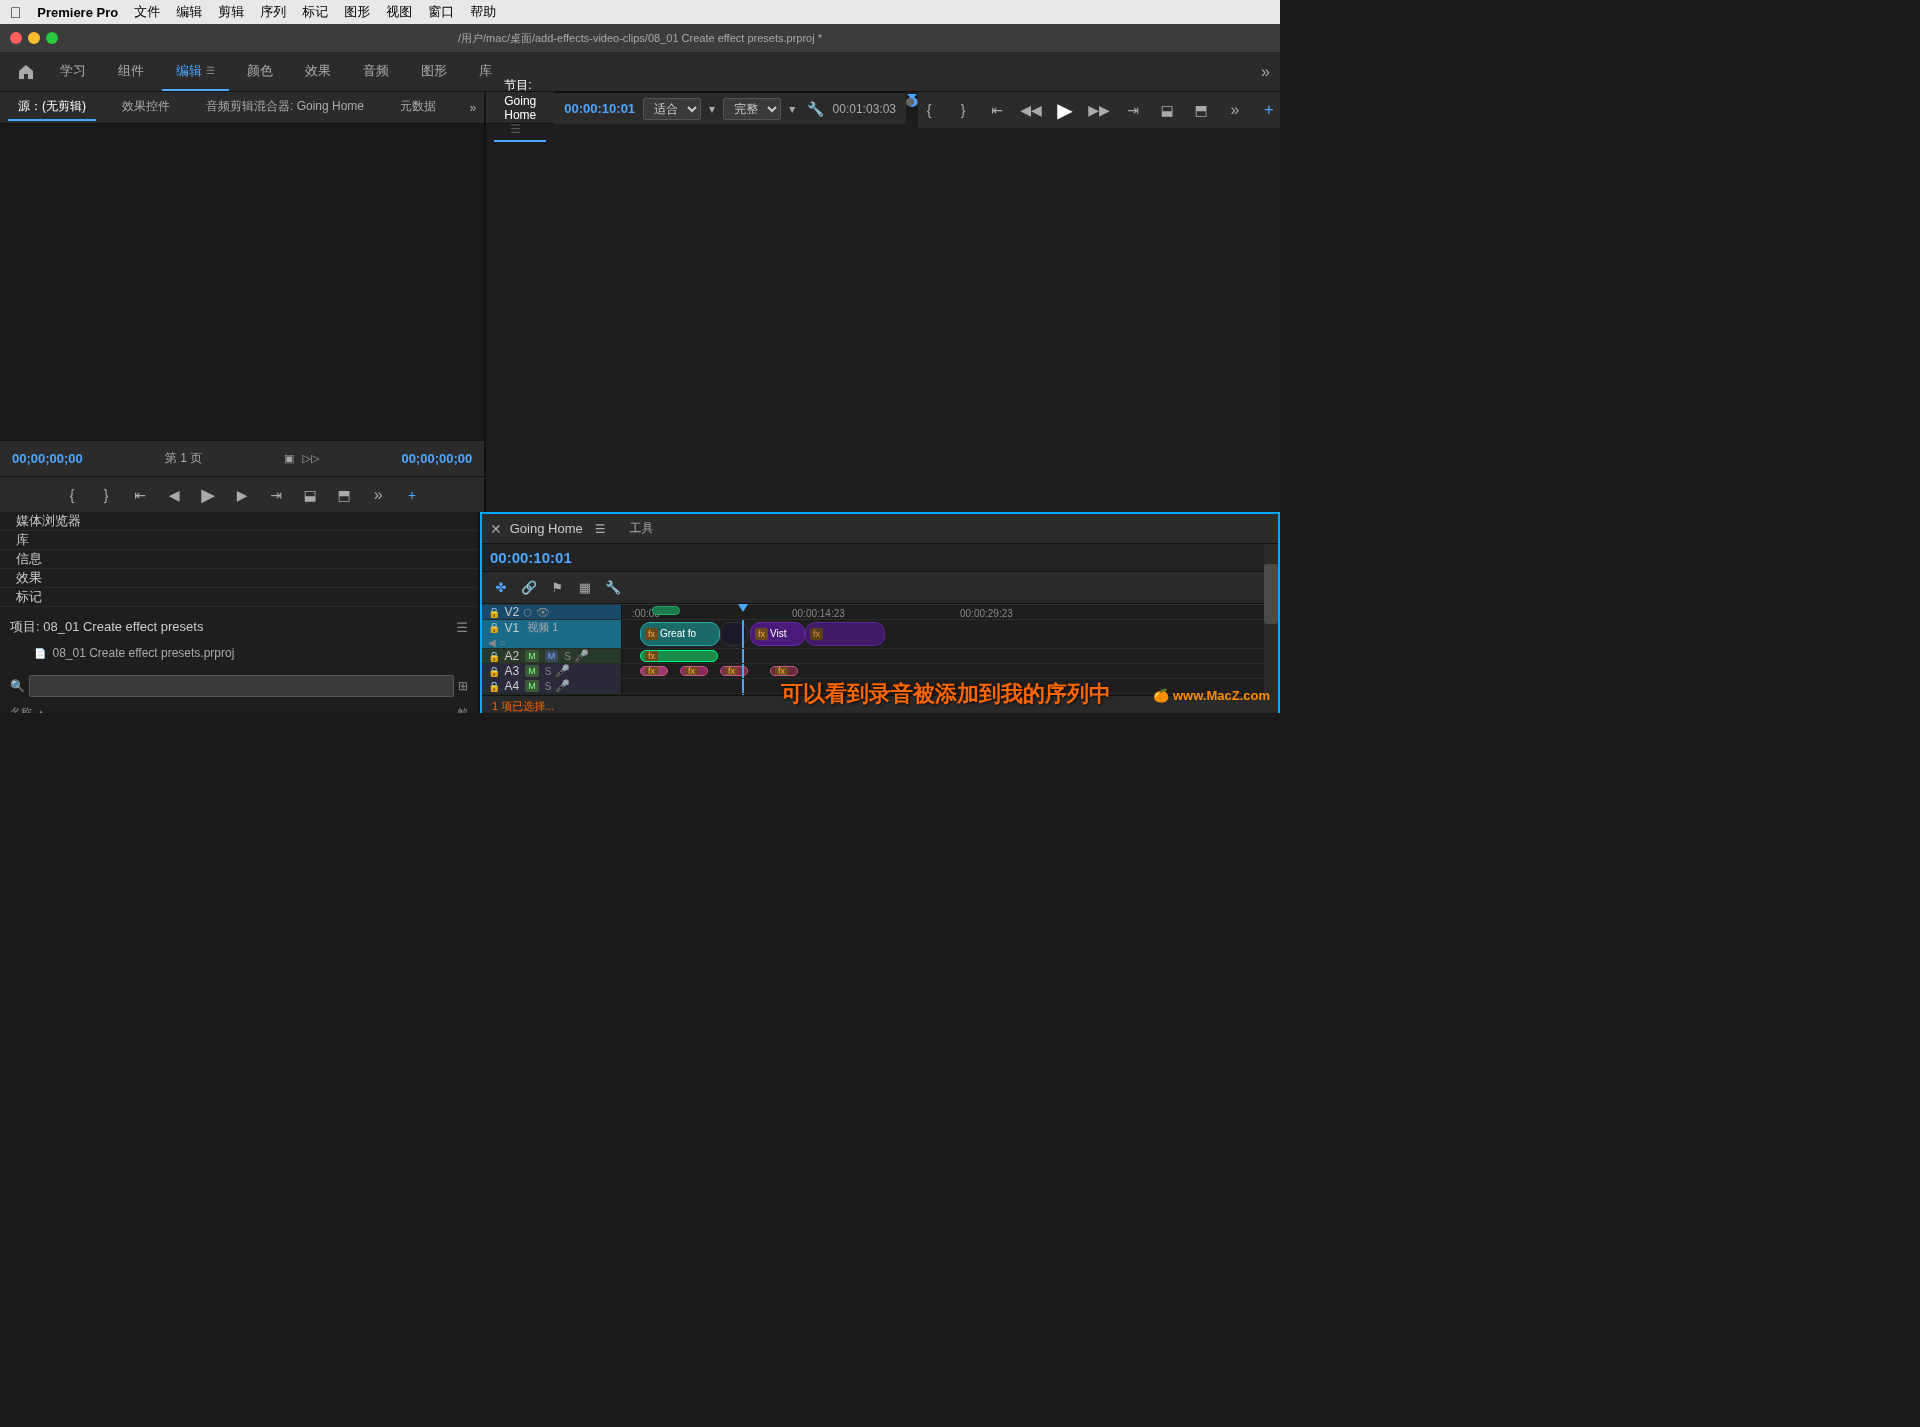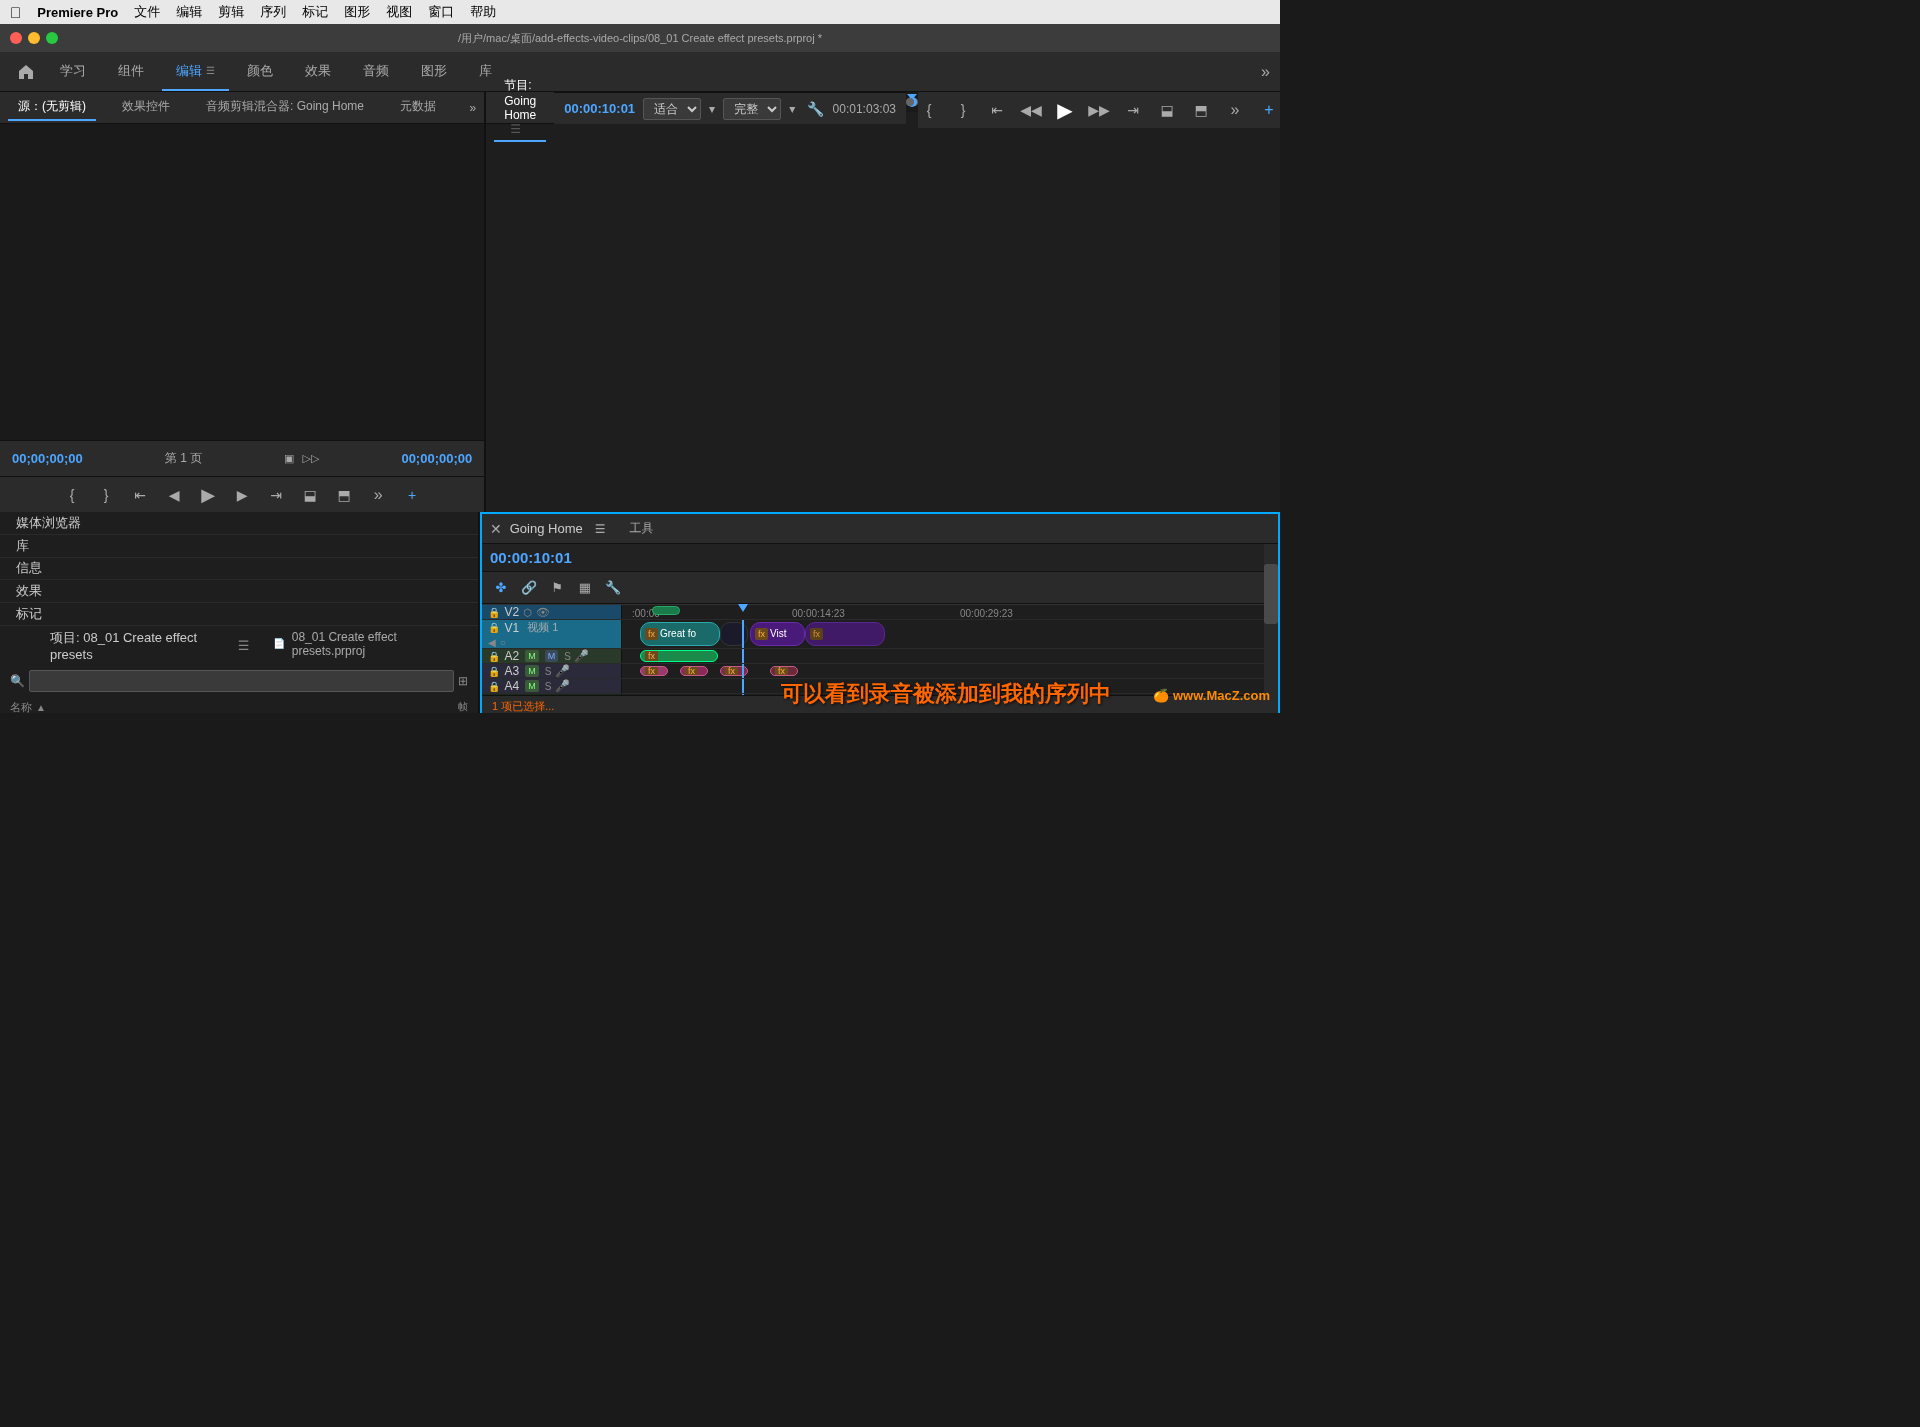--- a/index.html
+++ b/index.html
@@ -288,22 +288,21 @@
       align-items: center;
       padding: 0 16px;
       cursor: pointer;
       color: #ccc;
       font-size: 13px;
       border-bottom: 1px solid #2a2a2a;
     }
     .sidebar-project {
       padding: 6px 10px;
       display: flex;
-      flex-direction: row;
-      margin-left: 40px;
+      flex-direction: column;
     }
     .project-header {
       display: flex;
       align-items: center;
       height: 28px;
       color: #ccc;
       font-size: 13px;
     }
     .project-item {
       display: flex;

